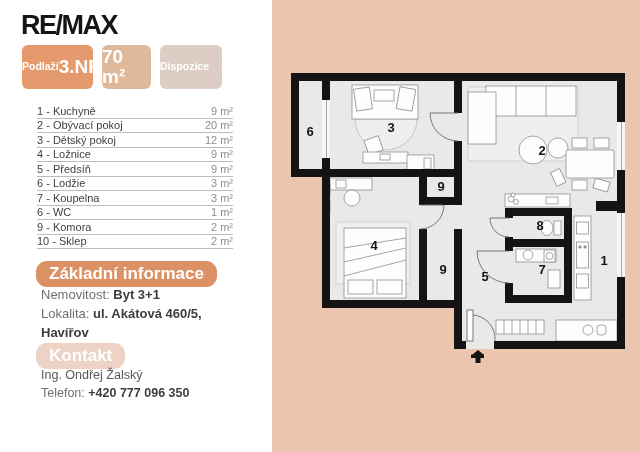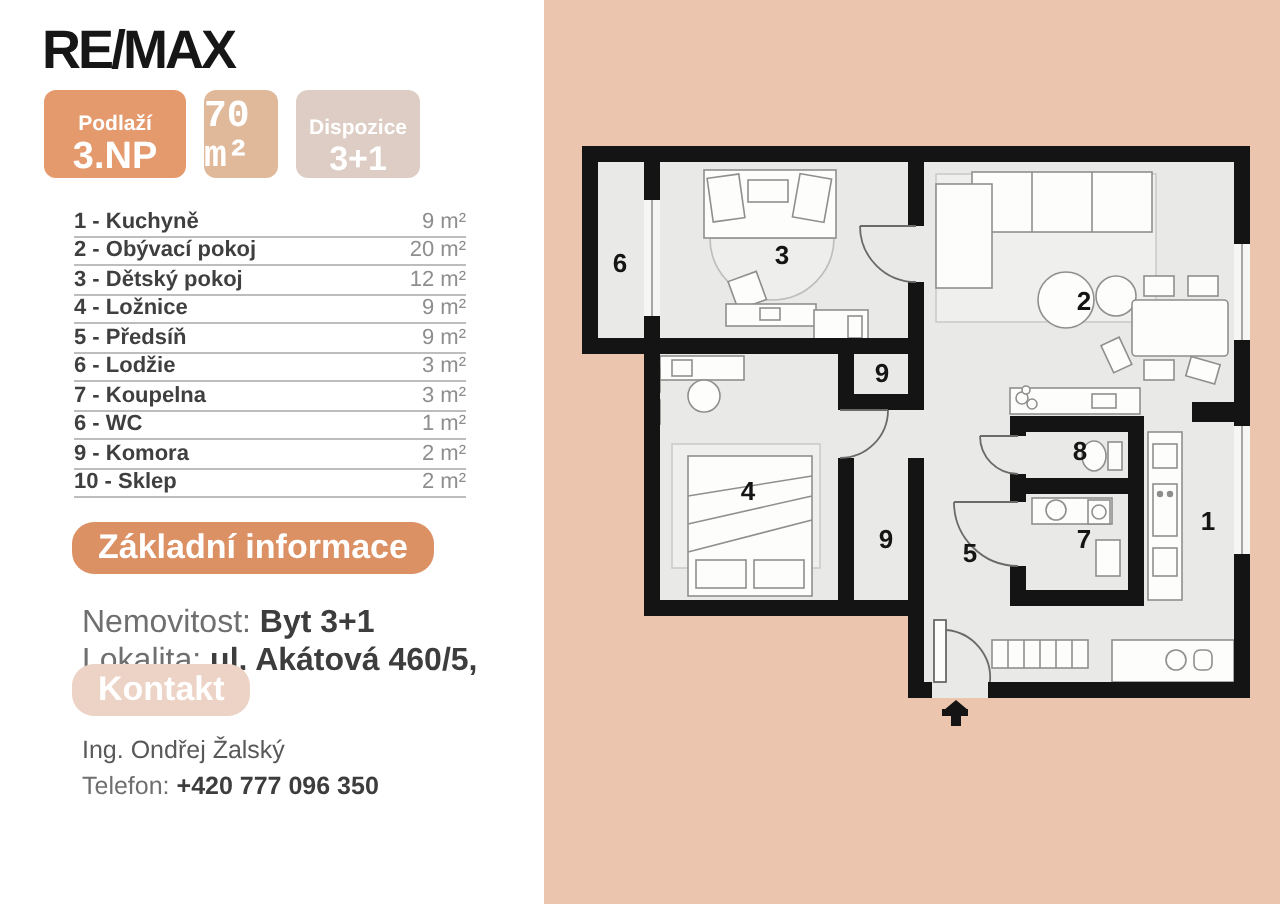--- a/index.html
+++ b/index.html
@@ -8,41 +8,41 @@
     font-family:"Liberation Sans","DejaVu Sans",sans-serif;
     background:#ffffff;
   }
   .left-panel{position:absolute;left:0;top:0;width:272px;height:452px;background:#ffffff;}
   .plan-panel{position:absolute;left:272px;top:0;width:368px;height:452px;background:#ecc5ae;}
 
   .logo{position:absolute;left:21px;top:10px;font-size:27px;font-weight:800;
         letter-spacing:-1.5px;color:#161616;}
 
   .badges{position:absolute;left:22px;top:45px;display:flex;gap:9px;height:44px;}
-  .badge{border-radius:6px;color:#ffffff;display:flex;flex-direction:column;
-         align-items:center;justify-content:flex-end;font-weight:700;line-height:1.05;}
+  .badge{border-radius:6px;color:#ffffff;display:flex;flex-direction:row;
+         align-items:center;justify-content:space-between;font-weight:700;line-height:1.05;}
   .badge-floor{width:71px;background:#e49a6c;}
-  .badge-area{width:37px;background:#e0b99b;font-family:Liberation Mono, monospace;}
-  .badge-layout{width:62px;background:#decdc4;}
+  .badge-area{width:49px;background:#e0b99b;}
+  .badge-layout{width:62px;background:#decdc4;gap:12px;}
   .badge .sm{font-size:10.5px;margin-bottom:1px;}
   .badge .lg{font-size:19px;}
   .badge-layout .lg{font-size:17px;}
 
   .room-table{position:absolute;left:37px;top:104px;width:196px;}
   .room-row{display:flex;justify-content:space-between;align-items:center;
             height:13.5px;border-bottom:1px solid #bdbdbd;font-size:11px;}
-  .room-name{font-weight:700;color:#3f3f3f;white-space:nowrap;}
+  .room-name{font-weight:400;color:#3f3f3f;white-space:nowrap;}
   .room-area{color:#8e8e8e;white-space:nowrap;margin-left:32px;}
 
   .pill{position:absolute;color:#ffffff;font-weight:700;font-size:17px;
         padding:3px 13px;border-radius:11px;white-space:nowrap;}
   .pill-basic{left:36px;top:261px;background:#dc9165;}
-  .pill-contact{left:36px;top:332px;background:#ecd3c5;text-align:right;}
-
-  .info-block{position:absolute;left:41px;top:302px;font-size:16px;line-height:19px;color:#6f6f6f;}
+  .pill-contact{left:36px;top:343px;background:#ecd3c5;text-align:right;}
+
+  .info-block{position:absolute;left:41px;top:285px;font-size:13px;line-height:19px;color:#6f6f6f;}
   .contact-block{position:absolute;left:41px;top:366px;font-size:12.5px;line-height:18px;color:#6f6f6f;}
   .info-block b,.contact-block b{color:#3d3d3d;font-weight:700;}
   .agent{color:#595959;}
 
   svg text{font-family:"Liberation Sans","DejaVu Sans",sans-serif;}
   .room-label{font-size:13px;font-weight:700;fill:#151515;text-anchor:middle;}
 </style>
 </head>
 <body>
 

